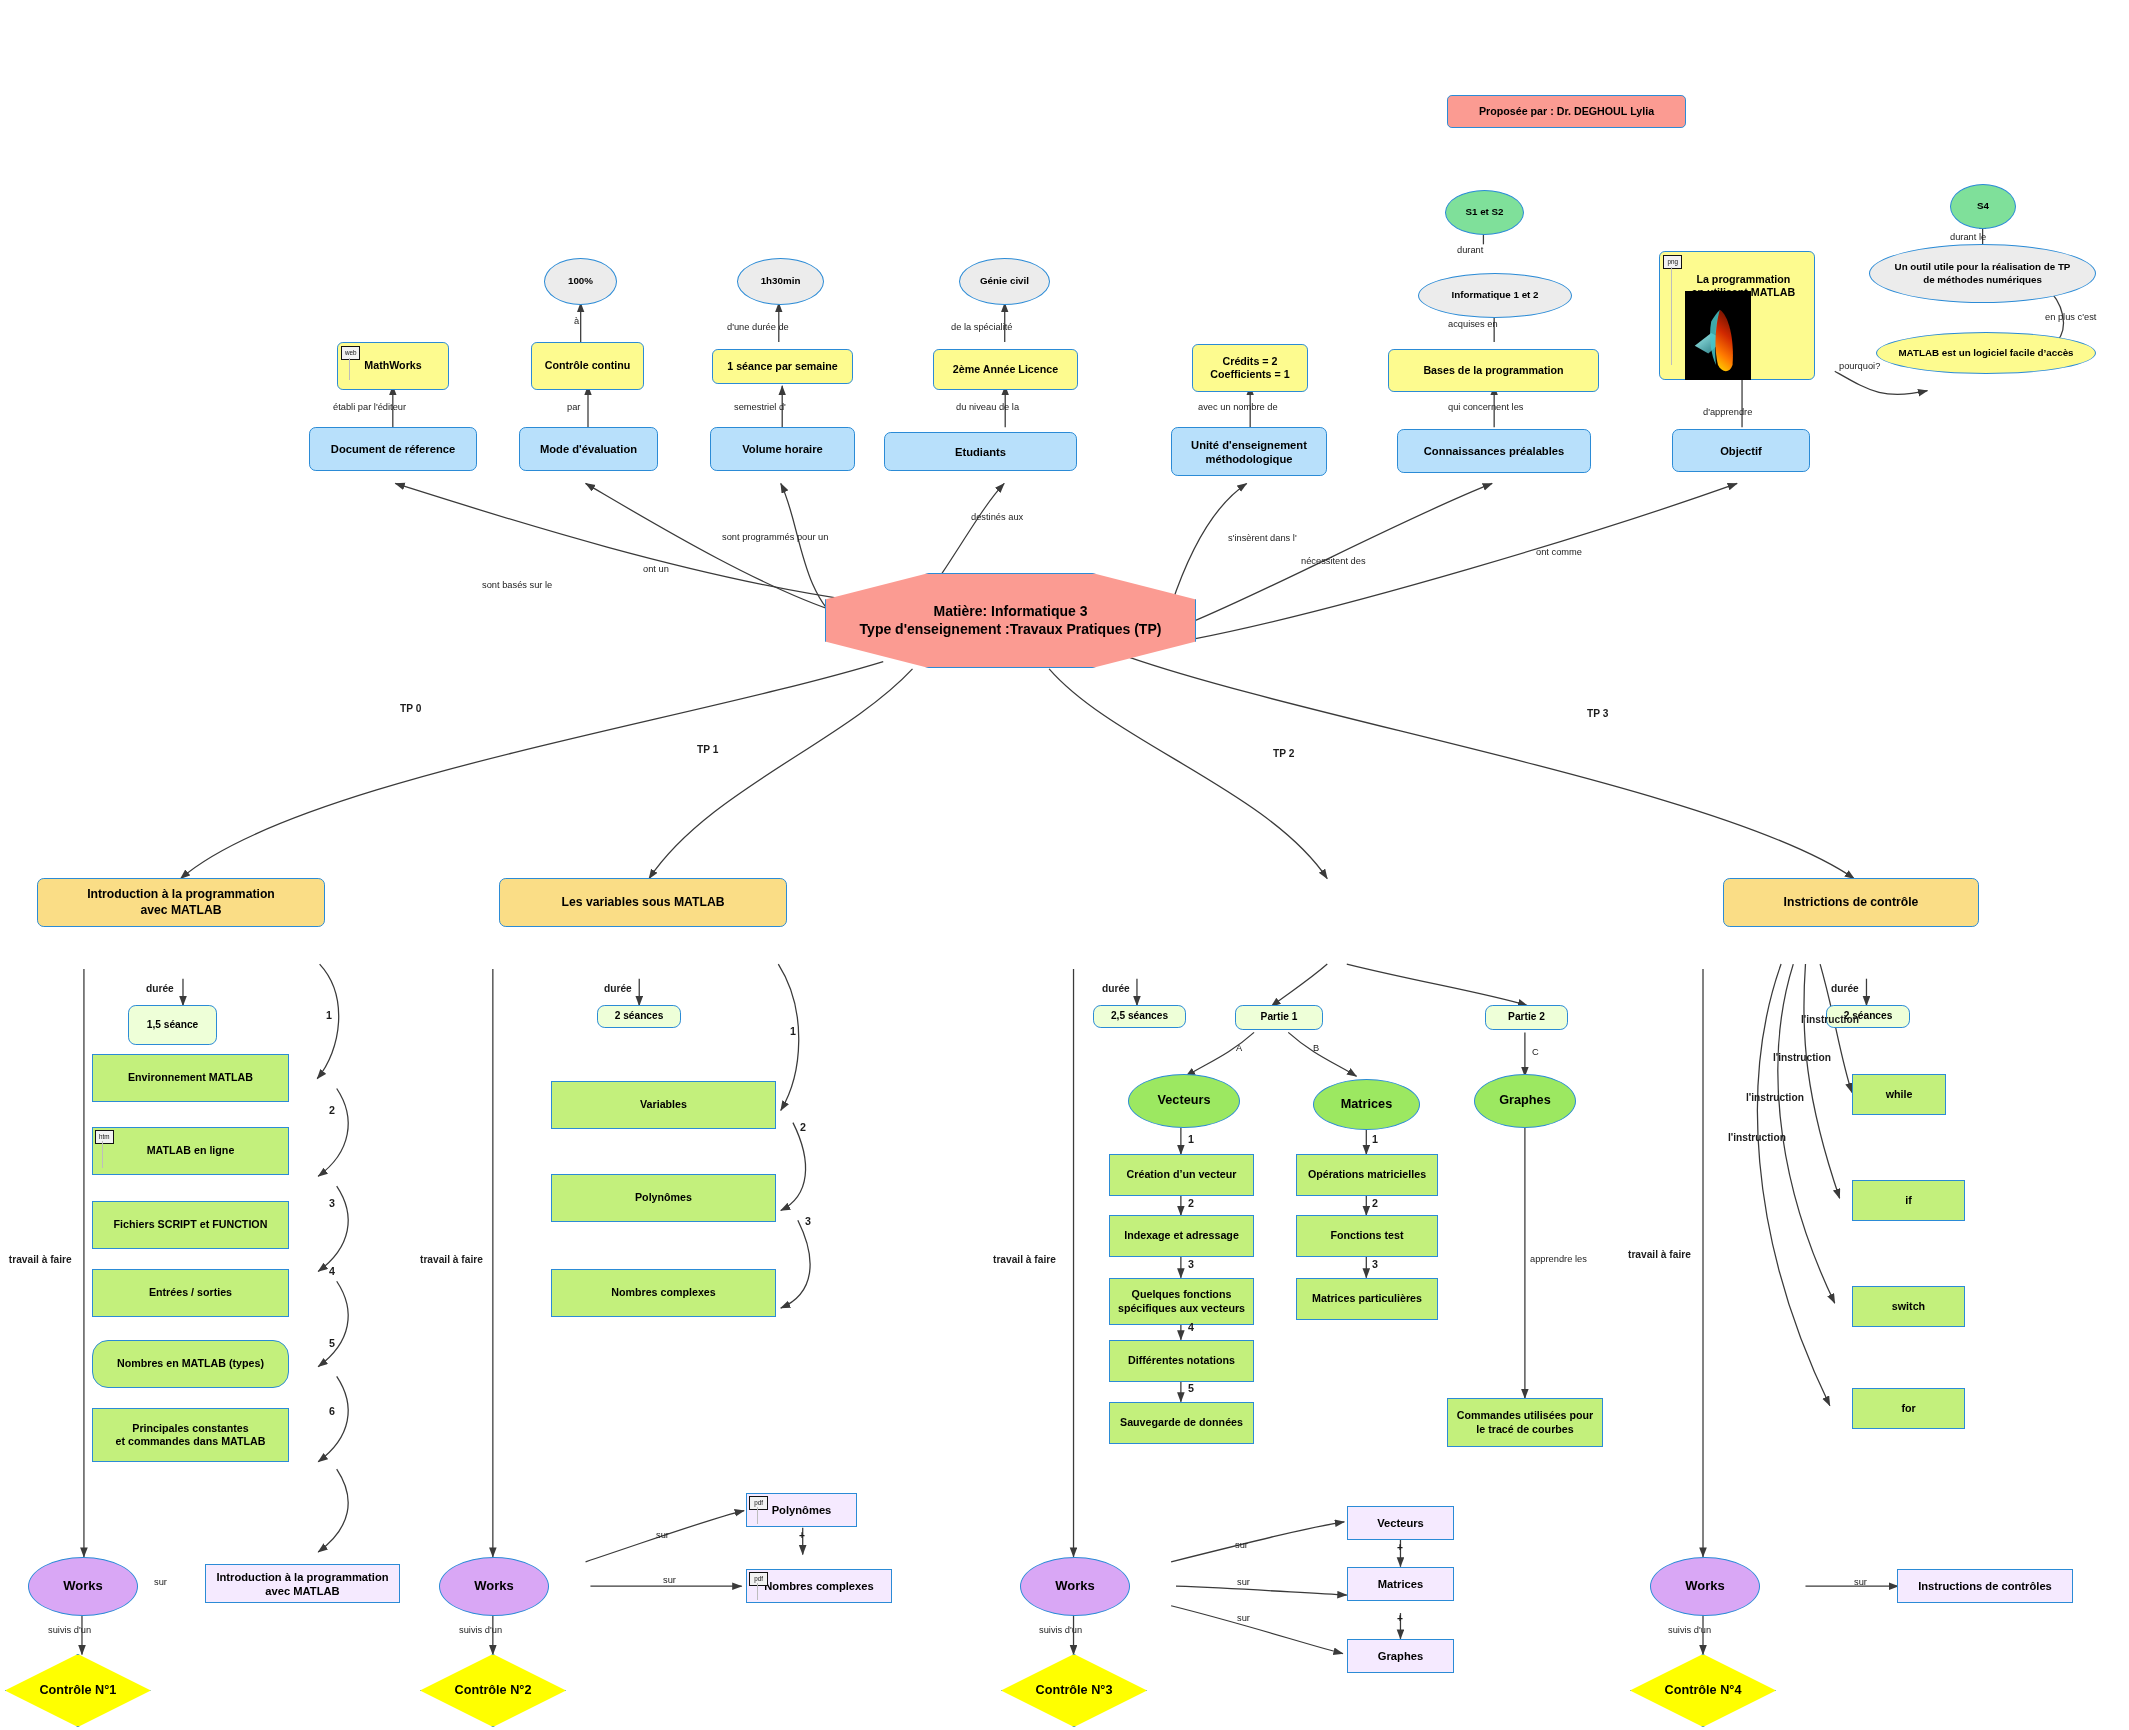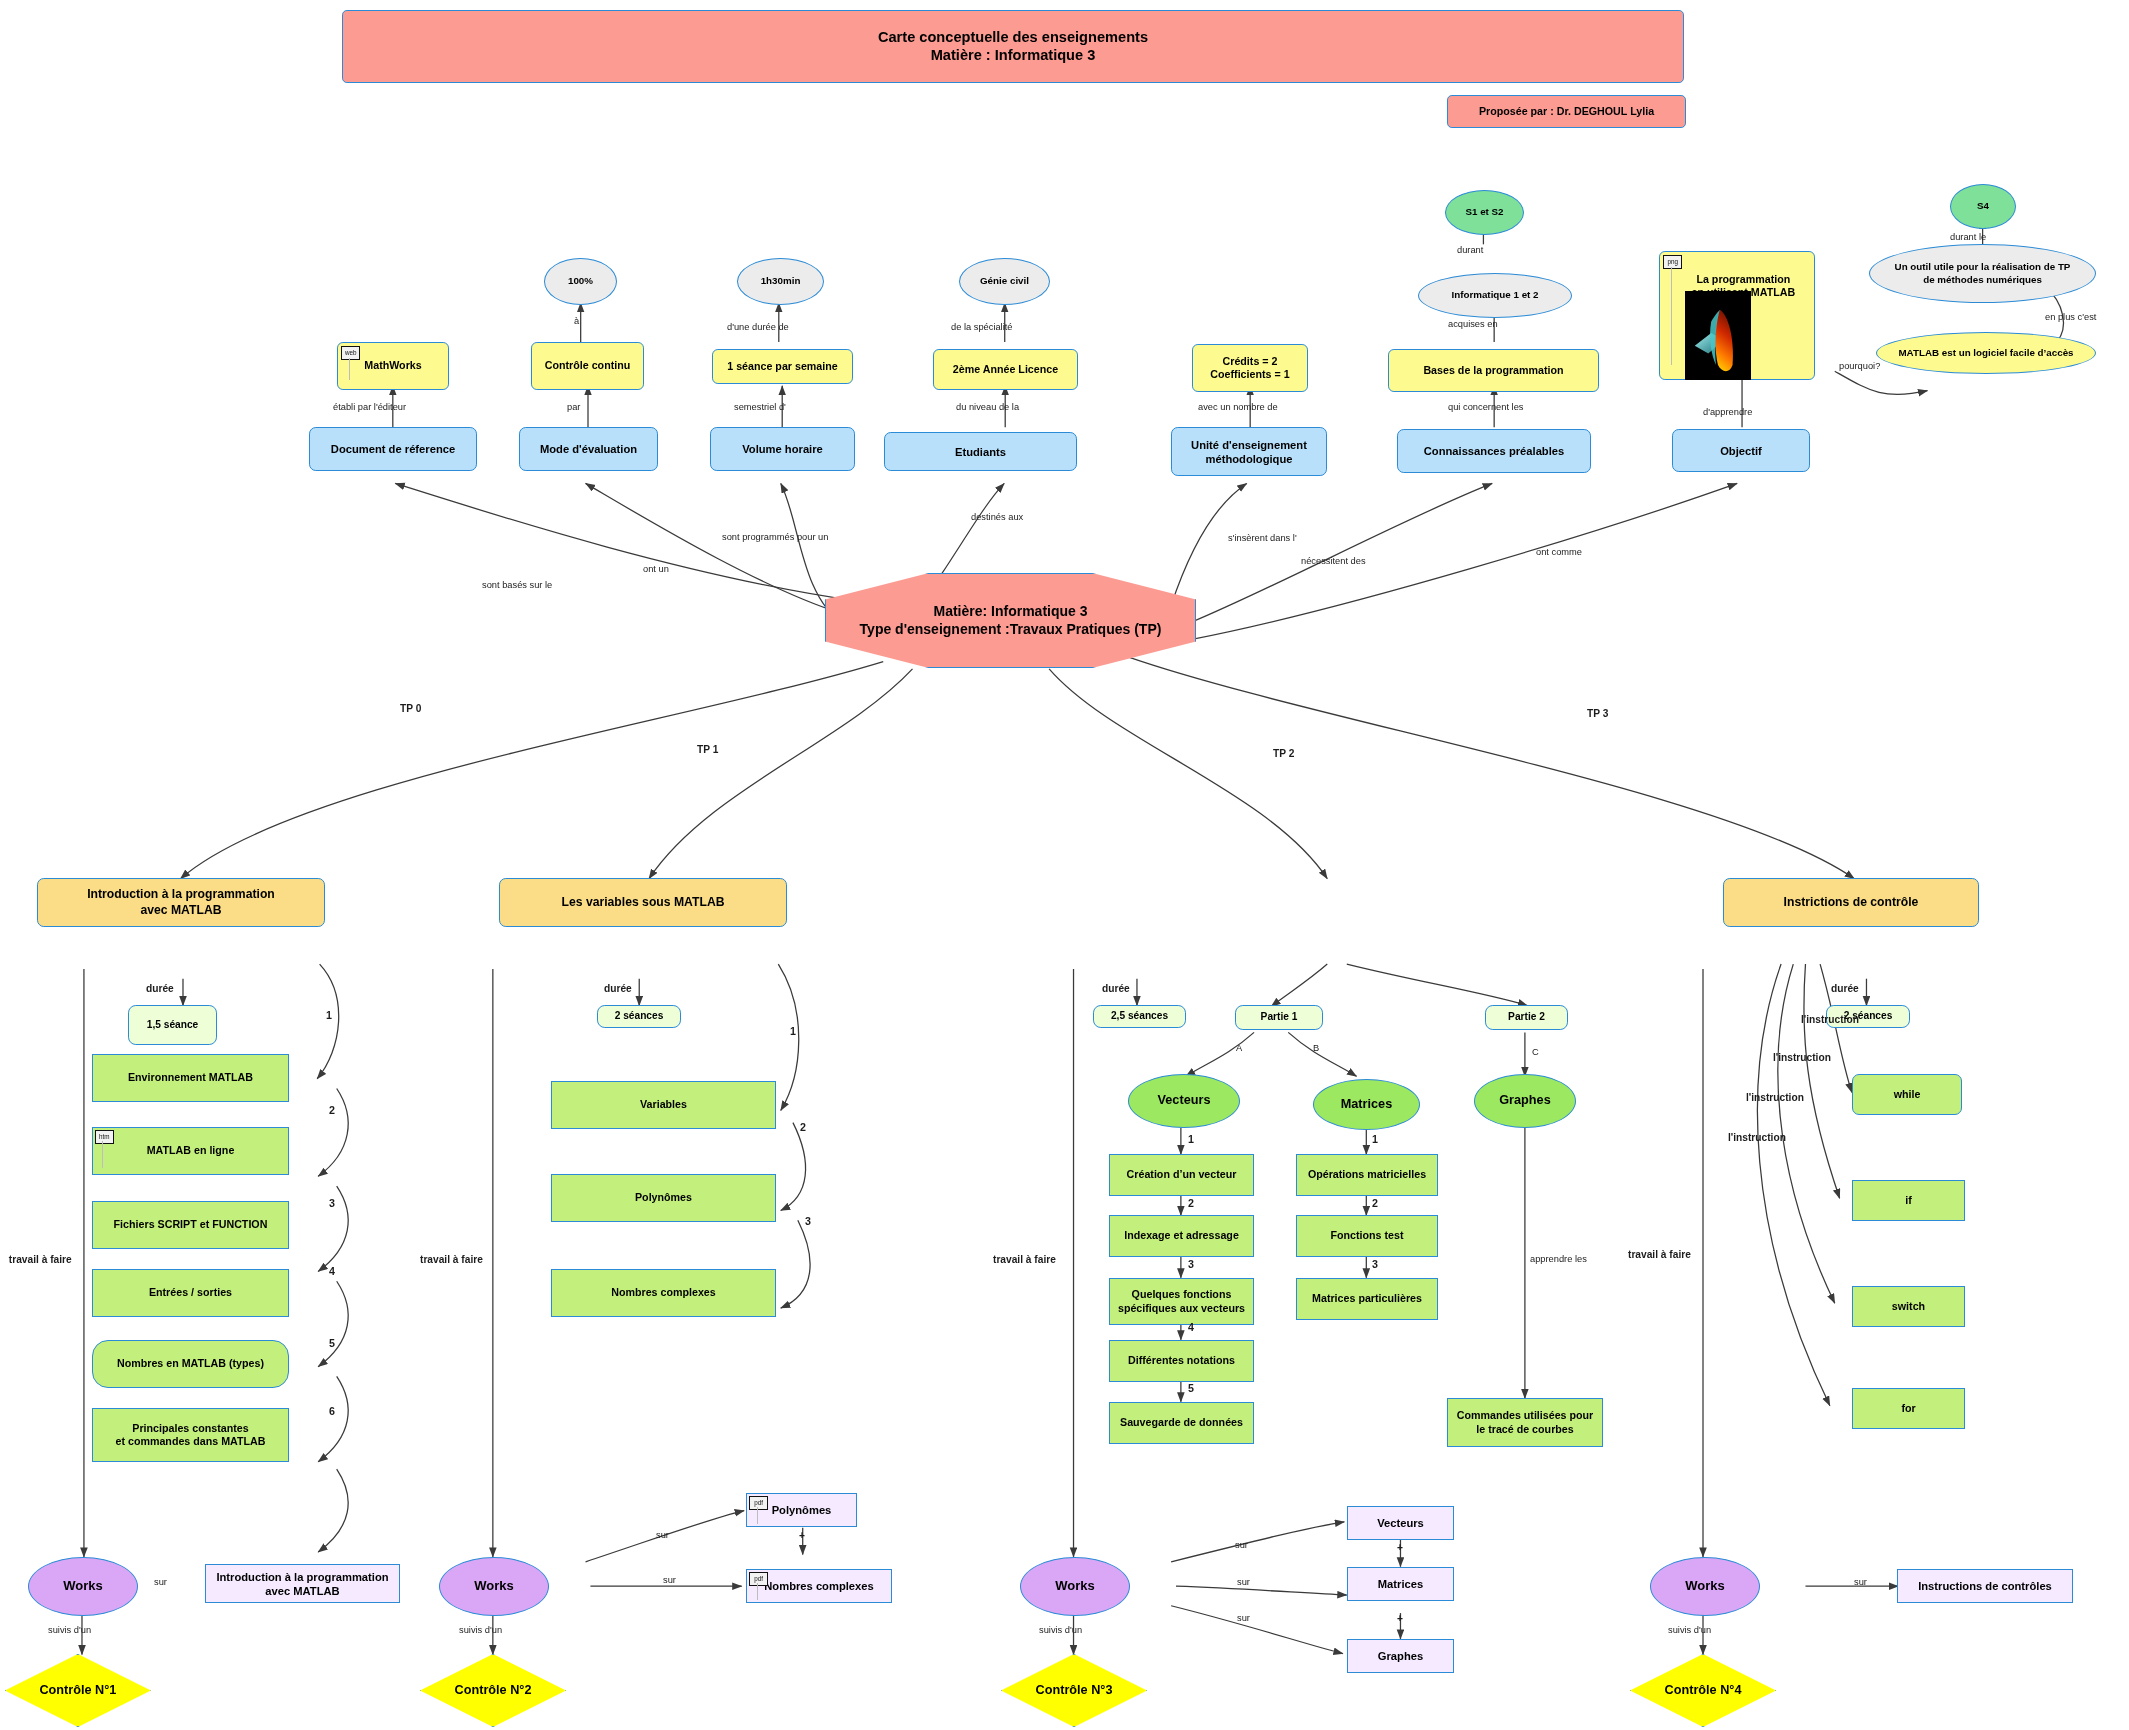--- a/index.html
+++ b/index.html
@@ -133,24 +133,20 @@
       <path d="M3730,1975 C3760,2080 3770,2160 3795,2238"></path>
       <path d="M3700,1975 C3690,2120 3700,2250 3770,2455"></path>
       <path d="M3675,1975 C3620,2150 3630,2400 3760,2670"></path>
       <path d="M3650,1975 C3570,2200 3580,2530 3750,2880"></path>
       <path d="M3490,1985 L3490,3190"></path>
       <path d="M3490,3305 L3490,3390"></path>
       <path d="M3700,3250 C3790,3250 3860,3250 3890,3250"></path>
     </g>
   </svg>
 
-  <div class="node title-box" style="left:342px;top:9.8px;width:1342px;height:73px;flex-direction:column;">
-    <div>Carte conceptuelle des enseignements</div>
-    <div>Matière : Informatique 3</div>
-  </div>
   <div class="node author-box" style="left:1447px;top:95px;width:239px;height:33px;">Proposée par : Dr. DEGHOUL Lylia</div>
 
   <div class="node gray-ellipse" style="left:544px;top:258px;width:73px;height:47px;">100%</div>
   <div class="node gray-ellipse" style="left:737px;top:258px;width:87px;height:47px;">1h30min</div>
   <div class="node gray-ellipse" style="left:959px;top:258px;width:91px;height:47px;">Génie civil</div>
   <div class="node gray-ellipse" style="left:1418px;top:273px;width:154px;height:45px;">Informatique 1 et 2</div>
   <div class="node green-ellipse" style="left:1445px;top:190px;width:79px;height:45px;">S1 et S2</div>
   <div class="node green-ellipse" style="left:1950px;top:184px;width:66px;height:45px;">S4</div>
   <div class="node gray-ellipse" style="left:1869px;top:244px;width:227px;height:59px;flex-direction:column;">
     <div>Un outil utile pour la réalisation de TP</div>
@@ -367,21 +363,21 @@
   <div class="node tp-head" style="left:1723px;top:878px;width:256px;height:49px;">Instrictions de contrôle</div>
   <div class="elabel b" style="left:1831px;top:983px;">durée</div>
   <div class="node pill" style="left:1826px;top:1005px;width:84px;height:23.4px;">2 séances</div>
   <div class="elabel b" style="left:1628px;top:1249px;">travail à faire</div>
 
   <div class="elabel b" style="left:1801px;top:1014px;">l'instruction</div>
   <div class="elabel b" style="left:1773px;top:1052px;">l'instruction</div>
   <div class="elabel b" style="left:1746px;top:1092px;">l'instruction</div>
   <div class="elabel b" style="left:1728px;top:1132px;">l'instruction</div>
 
-  <div class="node lime-box" style="left:1852px;top:1074px;width:110px;height:41px;border-radius:7px;">while</div>
+  <div class="node lime-box" style="left:1852px;top:1074px;width:94px;height:41px;">while</div>
   <div class="node lime-box" style="left:1852px;top:1180px;width:113px;height:41px;">if</div>
   <div class="node lime-box" style="left:1852px;top:1286px;width:113px;height:41px;">switch</div>
   <div class="node lime-box" style="left:1852px;top:1388px;width:113px;height:41px;">for</div>
 
   <div class="node purple-ellipse" style="left:1650px;top:1557px;width:110px;height:59px;">Works</div>
   <div class="elabel" style="left:1854px;top:1577px;">sur</div>
   <div class="node lav-box" style="left:1897px;top:1569px;width:176px;height:34px;">Instructions de contrôles</div>
   <div class="elabel" style="left:1668px;top:1625px;">suivis d'un</div>
   <div class="node diamond" style="left:1630px;top:1654px;width:146px;height:73px;">Contrôle N°4</div>
 

